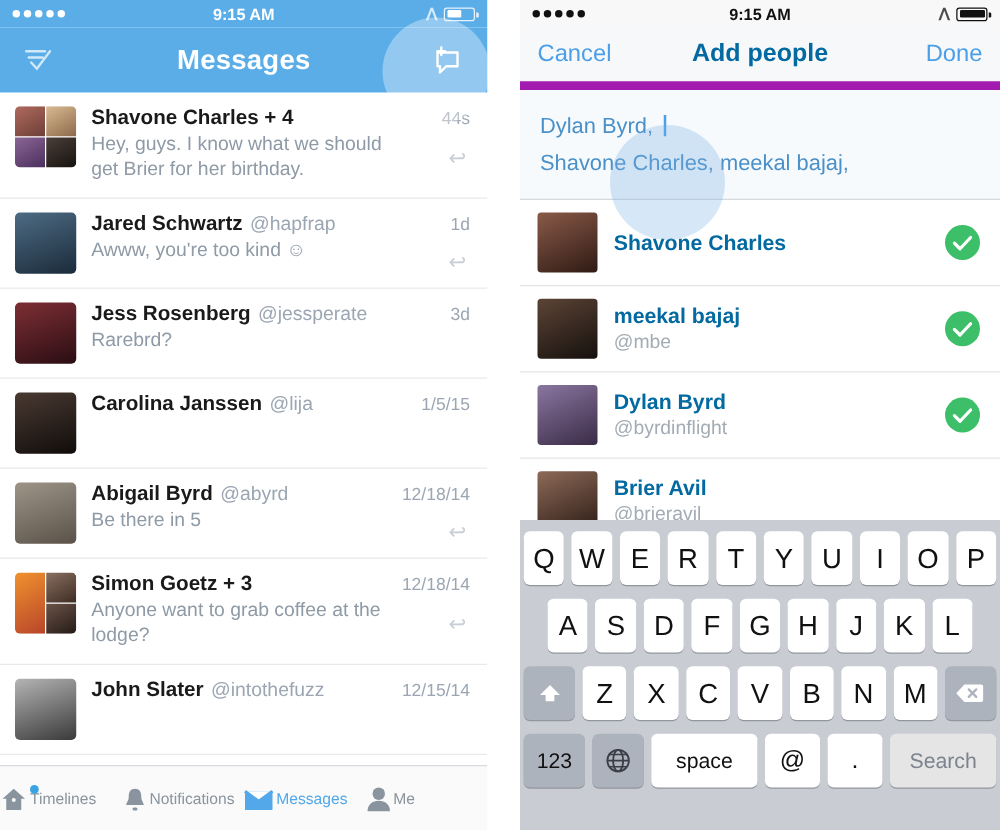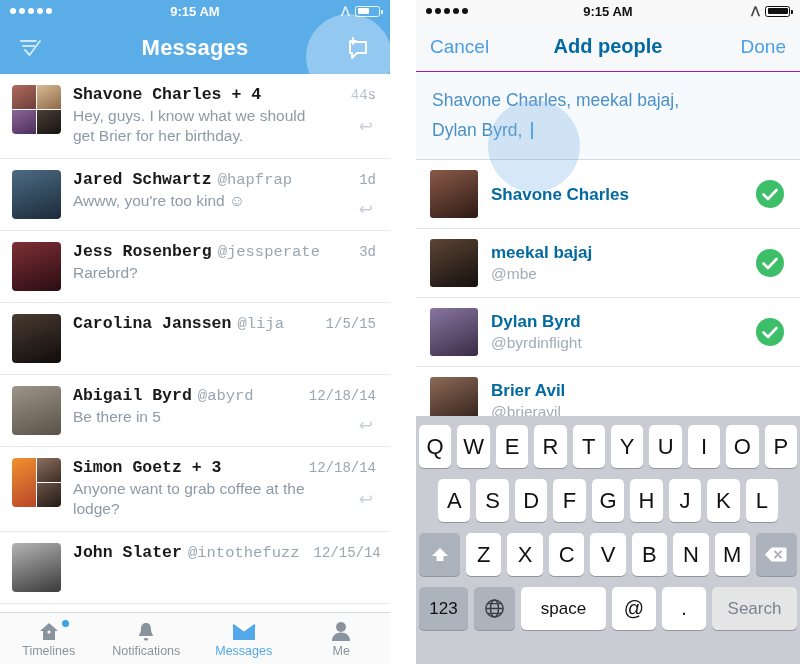--- a/index.html
+++ b/index.html
@@ -66,41 +66,41 @@
   .msglist { background:#fff; height:590px; overflow:hidden; }
   .msgrow { display:flex; padding:11px 14px 11px 12px; border-bottom:1px solid #E7E9EC;
             align-items:flex-start; position:relative; }
   .avatar-wrap { width:49px; height:49px; flex:0 0 49px; margin-right:12px; }
   .av-single { width:49px; height:49px; border-radius:4px; background-size:cover; }
   .av-grid { width:49px; height:49px; border-radius:4px; overflow:hidden; display:grid;
              grid-template-columns:1fr 1fr; grid-template-rows:1fr 1fr; gap:1px; background:#fff; }
   .av-grid .q { width:100%; height:100%; }
   .av-grid.tall .q-right { grid-row: 1 / span 2; }
   .msgbody { flex:1; min-width:0; }
-  .msg-line1 { display:flex; align-items:baseline; gap:6px;font-family:Liberation Mono, monospace; }
+  .msg-line1 { display:flex; align-items:baseline; gap:6px; }
   .msg-name { font-size:16.5px; font-weight:bold; color:#1A1A1A; white-space:nowrap; }
   .msg-handle { font-size:15.5px; color:#9BA6B2; white-space:nowrap; }
   .msg-time { margin-left:auto; font-size:14px; color:#9BA6B2; white-space:nowrap; padding-left:8px; }
   .msg-preview { font-size:15.5px; color:#8E9AA6; line-height:1.32; margin-top:2px; max-width:252px; }
   .reply-arrow { position:absolute; right:17px; top:40px; color:#C9CFD6; font-size:17px; }
   .reply-arrow.r1 { top:42px; }
 
   
   .tabbar { height:52px; background:#FAFAFA; border-top:1px solid #D8DCE0;
             display:flex; align-items:center; position:absolute; bottom:0; left:0; right:0; }
-  .tab { flex:1; display:flex; flex-direction:column; align-items:center; gap:2px; position:relative; }
+  .tab { flex:1; display:flex; flex-direction:row; align-items:center; gap:2px; position:relative; }
   .tab-label { font-size:12.5px; color:#8A949E; }
   .tab.active .tab-label { color:#52A8E8; }
   .tab-icon { height:22px; display:flex; align-items:flex-end; position:relative; }
   .tab-badge { position:absolute; width:7px; height:7px; border-radius:50%;
                background:#3AA3E3; right:-9px; top:0px; }
 
   
   .navbar-light {
-    height:50px; background:#F7F8F9; border-bottom:1px solid #a21caf;
+    height:50px; background:#F7F8F9; border-bottom:7px solid #a21caf;
     display:flex; align-items:center; justify-content:space-between;
     padding:0 14px; position:relative;
   }
   .nav-btn { font-size:19px; color:#4A9FE8; position:relative; z-index:3; }
   .nav-title-dark { position:absolute; left:0; right:0; text-align:center;
     font-size:20px; font-weight:bold; color:#0369a1; }
 
   
   .tokenfield {
     background:#F7FAFD; border-bottom:1px solid #D5D8DC;
@@ -359,24 +359,24 @@
       </div>
     </div>
 
     <div class="navbar-light">
       <div class="nav-btn">Cancel</div>
       <div class="nav-title-dark">Add people</div>
       <div class="nav-btn">Done</div>
     </div>
 
     <div class="tokenfield">
-      <div class="token-text">Shavone Charles, meekal bajaj,</div>
       <div class="token-text">
         <span>Dylan Byrd, </span><span class="caret"></span>
       </div>
+      <div class="token-text">Shavone Charles, meekal bajaj,</div>
       <div class="touch-circle dark" style="width:92px;height:92px;left:72px;top:28px;"></div>
     </div>
 
     <div class="peoplelist">
       <div class="personrow">
         <div class="p-av" style="background:linear-gradient(155deg,#8a5a48,#2e1a14)"></div>
         <div class="p-info">
           <div class="p-name">Shavone Charles</div>
         </div>
         <div class="p-check">

